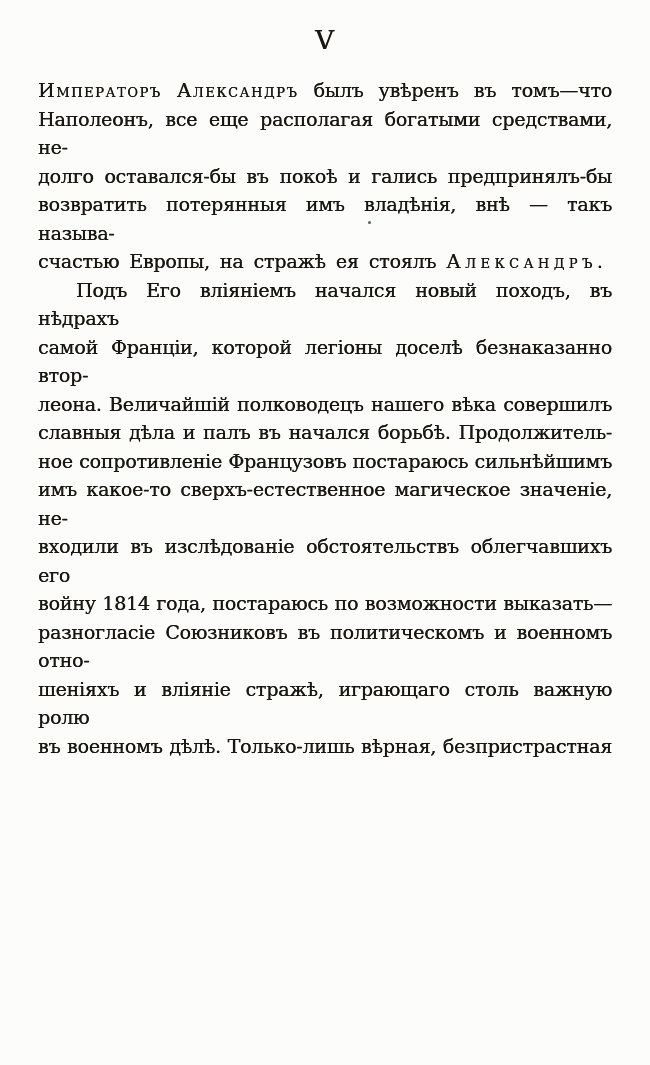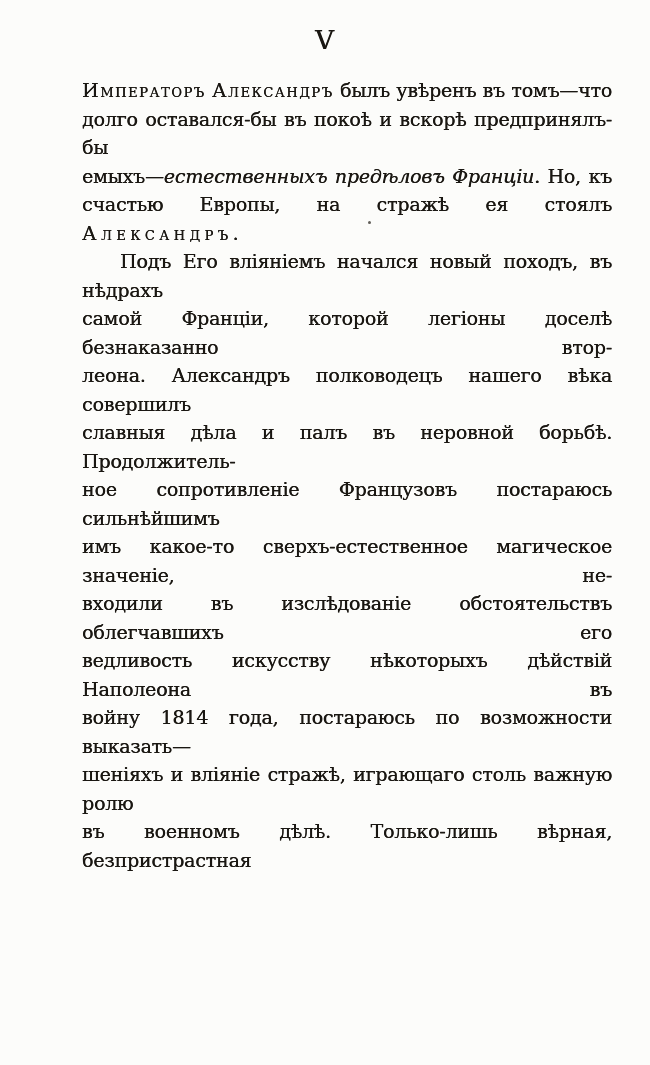--- a/index.html
+++ b/index.html
@@ -30,21 +30,20 @@
     width: 574px;
     font-size: 19px;
     line-height: 28.5px;
     letter-spacing: -0.2px;
     text-shadow: 0.3px 0 0 currentColor;
   }
   .paragraph { margin: 0; }
   .line {
     text-align: justify;
     text-align-last: justify;
-    margin-left: 44px;
   }
   .line.para-end {
     text-align-last: left;
     word-spacing: 0.22em;
   }
   .line.indent { text-indent: 38px; }
   .smallcaps {
     font-variant-caps: small-caps;
     letter-spacing: 1.6px;
   }
@@ -65,32 +64,33 @@
   }
 </style>
 </head>
 <body>
 
 <div class="page-number">V</div>
 
 <div class="text-block">
     <div class="paragraph">
       <div class="line"><span class="smallcaps">Императоръ</span><span> </span><span class="smallcaps">Александръ</span><span> былъ увѣренъ въ томъ—что</span></div>
-      <div class="line"><span>долго оставался-бы въ покоѣ и вскорѣ предпринялъ-бы</span></div>
-      <div class="line"><span>емыхъ—</span><span class="italic">естественныхъ предѣловъ Франціи</span><span>. Но, къ</span></div>
+      <div class="line"><span>Наполеонъ, все еще располагая богатыми средствами, не-</span></div>
+      <div class="line"><span>долго оставался-бы въ покоѣ и гались предпринялъ-бы</span></div>
+      <div class="line"><span>возвратить потерянныя имъ владѣнія, внѣ — такъ называ-</span></div>
       <div class="line para-end"><span>счастью Европы, на стражѣ ея стоялъ </span><span class="smallcaps-wide">Александръ</span><span>.</span></div>
     </div>
     <div class="paragraph">
       <div class="line indent"><span>Подъ Его вліяніемъ начался новый походъ, въ нѣдрахъ</span></div>
       <div class="line"><span>самой Франціи, которой легіоны доселѣ безнаказанно втор-</span></div>
-      <div class="line"><span>леона. Александръ полководецъ нашего вѣка совершилъ</span></div>
-      <div class="line"><span>славныя дѣла и палъ въ неровной борьбѣ. Продолжитель-</span></div>
+      <div class="line"><span>леона. Величайшій полководецъ нашего вѣка совершилъ</span></div>
+      <div class="line"><span>славныя дѣла и палъ въ начался борьбѣ. Продолжитель-</span></div>
       <div class="line"><span>ное сопротивленіе Французовъ постараюсь сильнѣйшимъ</span></div>
       <div class="line"><span>имъ какое-то сверхъ-естественное магическое значеніе, не-</span></div>
       <div class="line"><span>входили въ изслѣдованіе обстоятельствъ облегчавшихъ его</span></div>
-      <div class="line"><span>ведливость искусству нѣкоторыхъ дѣйствій Наполеона въ</span></div>
       <div class="line"><span>войну 1814 года, постараюсь по возможности выказать—</span></div>
+      <div class="line"><span>разногласіе Союзниковъ въ политическомъ и военномъ отно-</span></div>
       <div class="line"><span>шеніяхъ и вліяніе стражѣ, играющаго столь важную ролю</span></div>
       <div class="line"><span>въ военномъ дѣлѣ. Только-лишь вѣрная, безпристрастная</span></div>
     </div>
   </div>
 
 <div class="speck"></div>
 
 </body></html>

